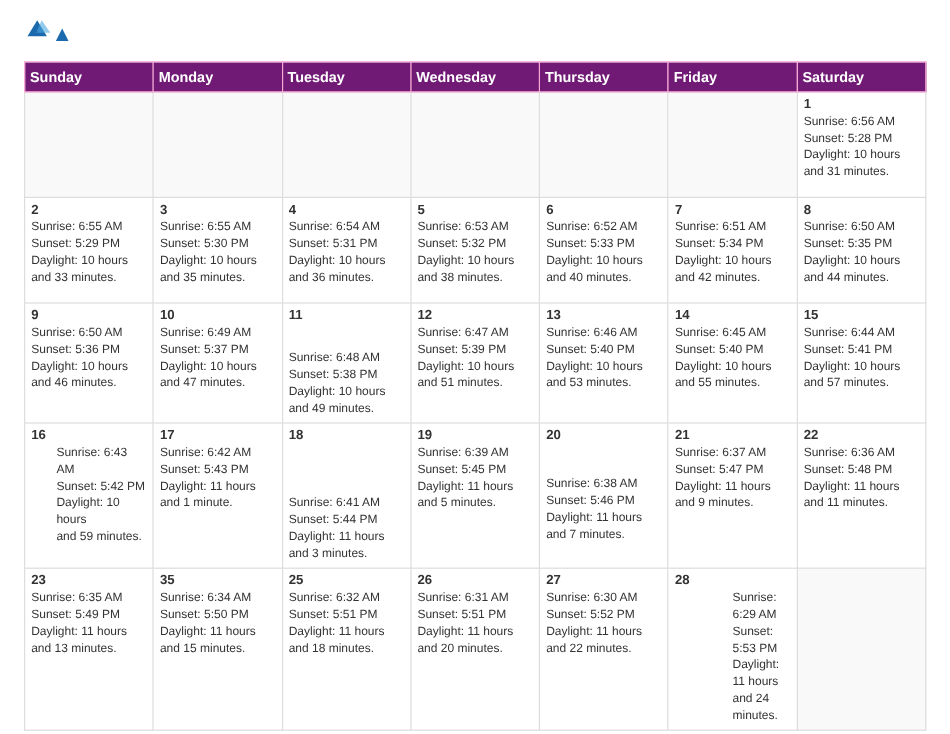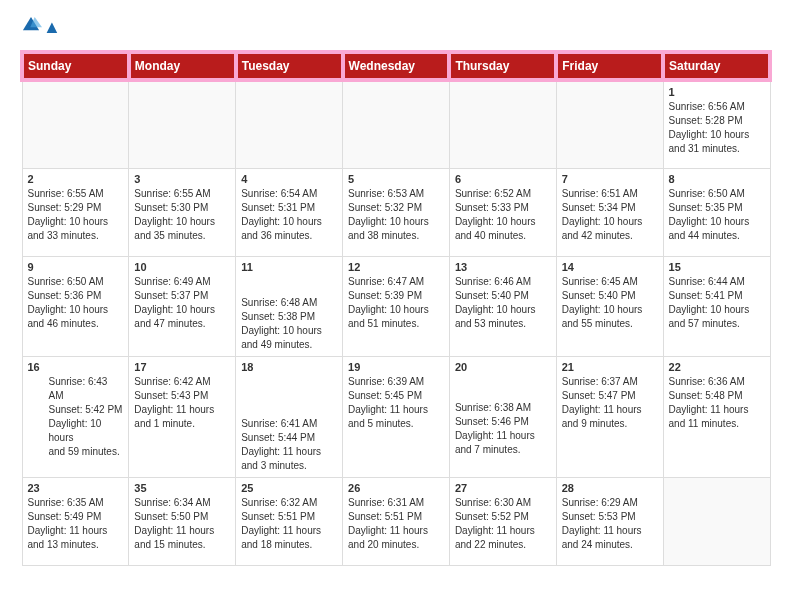--- a/index.html
+++ b/index.html
@@ -48,27 +48,27 @@
     .subtitle {
       font-size: 13px;
       color: #555;
     }
     .calendar {
       width: 100%;
       border-collapse: collapse;
       border: 1px solid #ccc;
     }
     .calendar th {
-      background: #b91c1c;
+      background: #701a75;
       color: #fff;
       font-size: 12px;
       font-weight: bold;
       padding: 5px 4px;
       text-align: left;
-      border: 4px solid #f9a8d4;
+      border: 1px solid #f9a8d4;
     }
     .calendar td {
       width: calc(100% / 7);
       vertical-align: top;
       border: 1px solid #ddd;
       padding: 4px 5px;
       font-size: 9.5px;
       color: #333;
       height: 88px;
       background: #fff;
@@ -326,21 +326,21 @@
           </td>
           <td>
             <span class="day-num">27</span>
             <div class="day-info" style="white-space: pre-line;">Sunrise: 6:30 AM
 Sunset: 5:52 PM
 Daylight: 11 hours
 and 22 minutes.</div>
           </td>
           <td>
             <span class="day-num">28</span>
-            <div class="day-info" style="white-space: pre-line;">Sunrise: 6:29 AM
+            <div class="day-info" style="white-space: pre-line; margin-left: 48px;">Sunrise: 6:29 AM
 Sunset: 5:53 PM
 Daylight: 11 hours
 and 24 minutes.</div>
           </td>
           <td class="empty"></td>
         </tr>
       </tbody>
   </table>
 </div>
 

